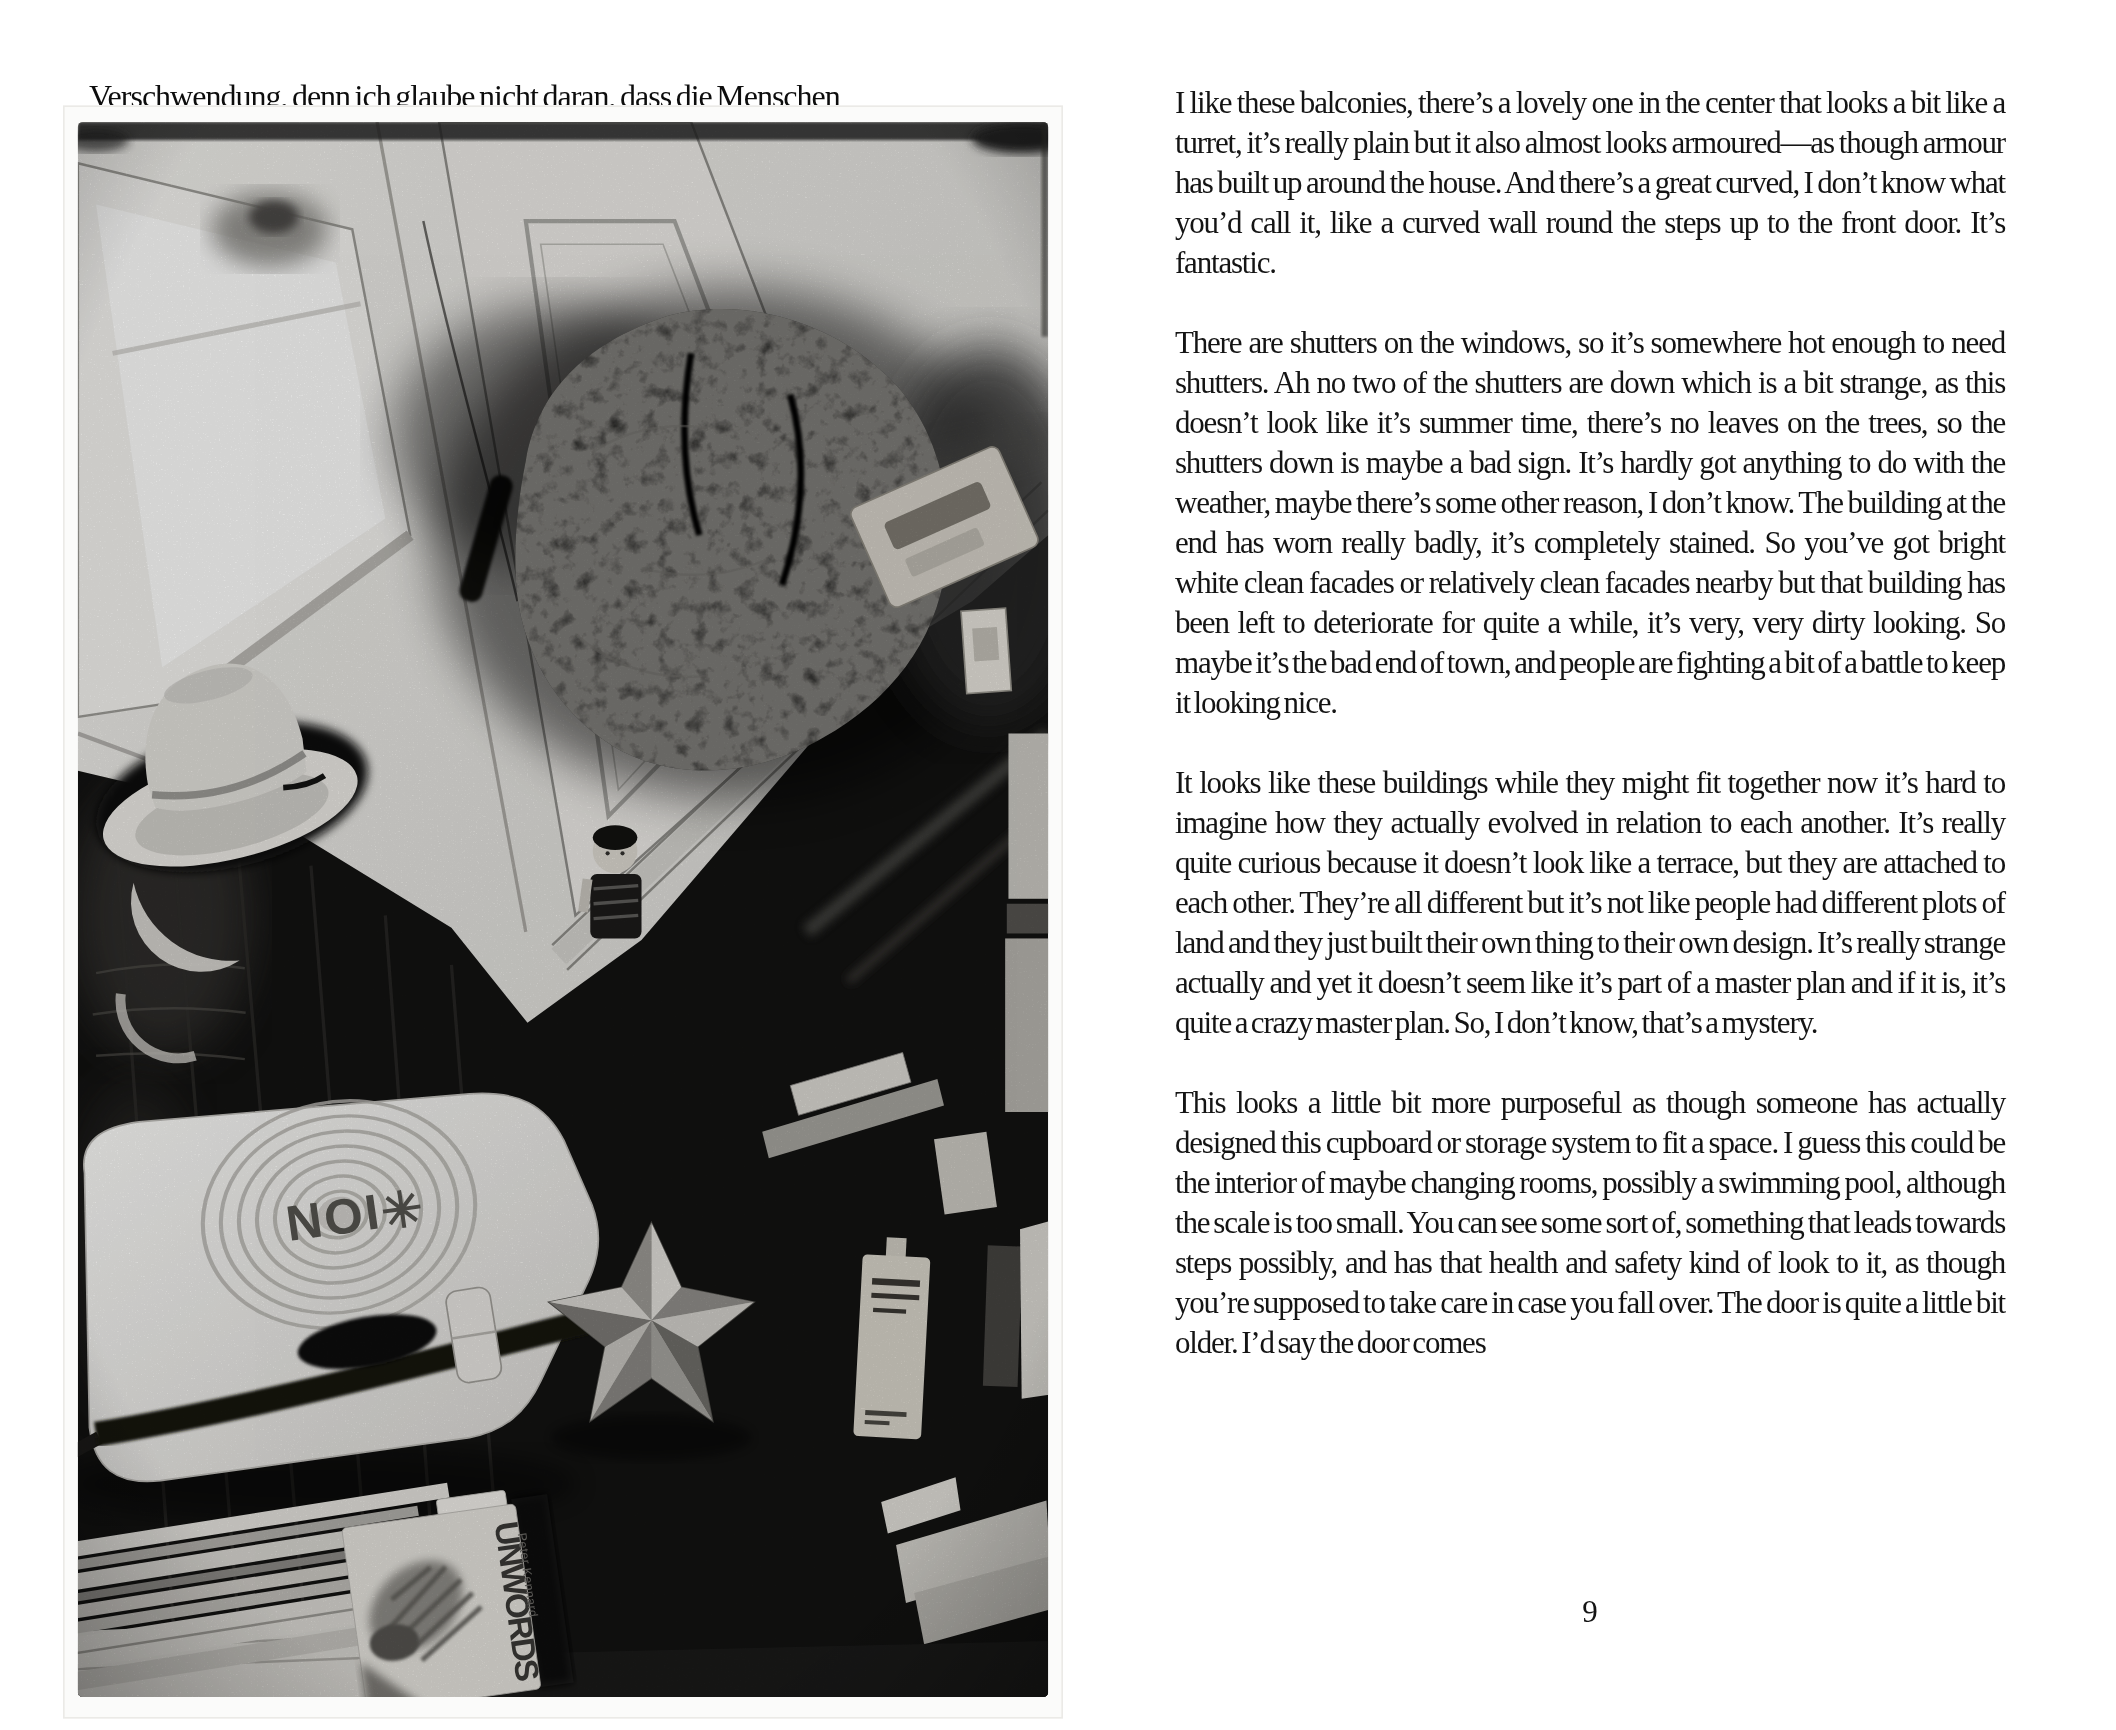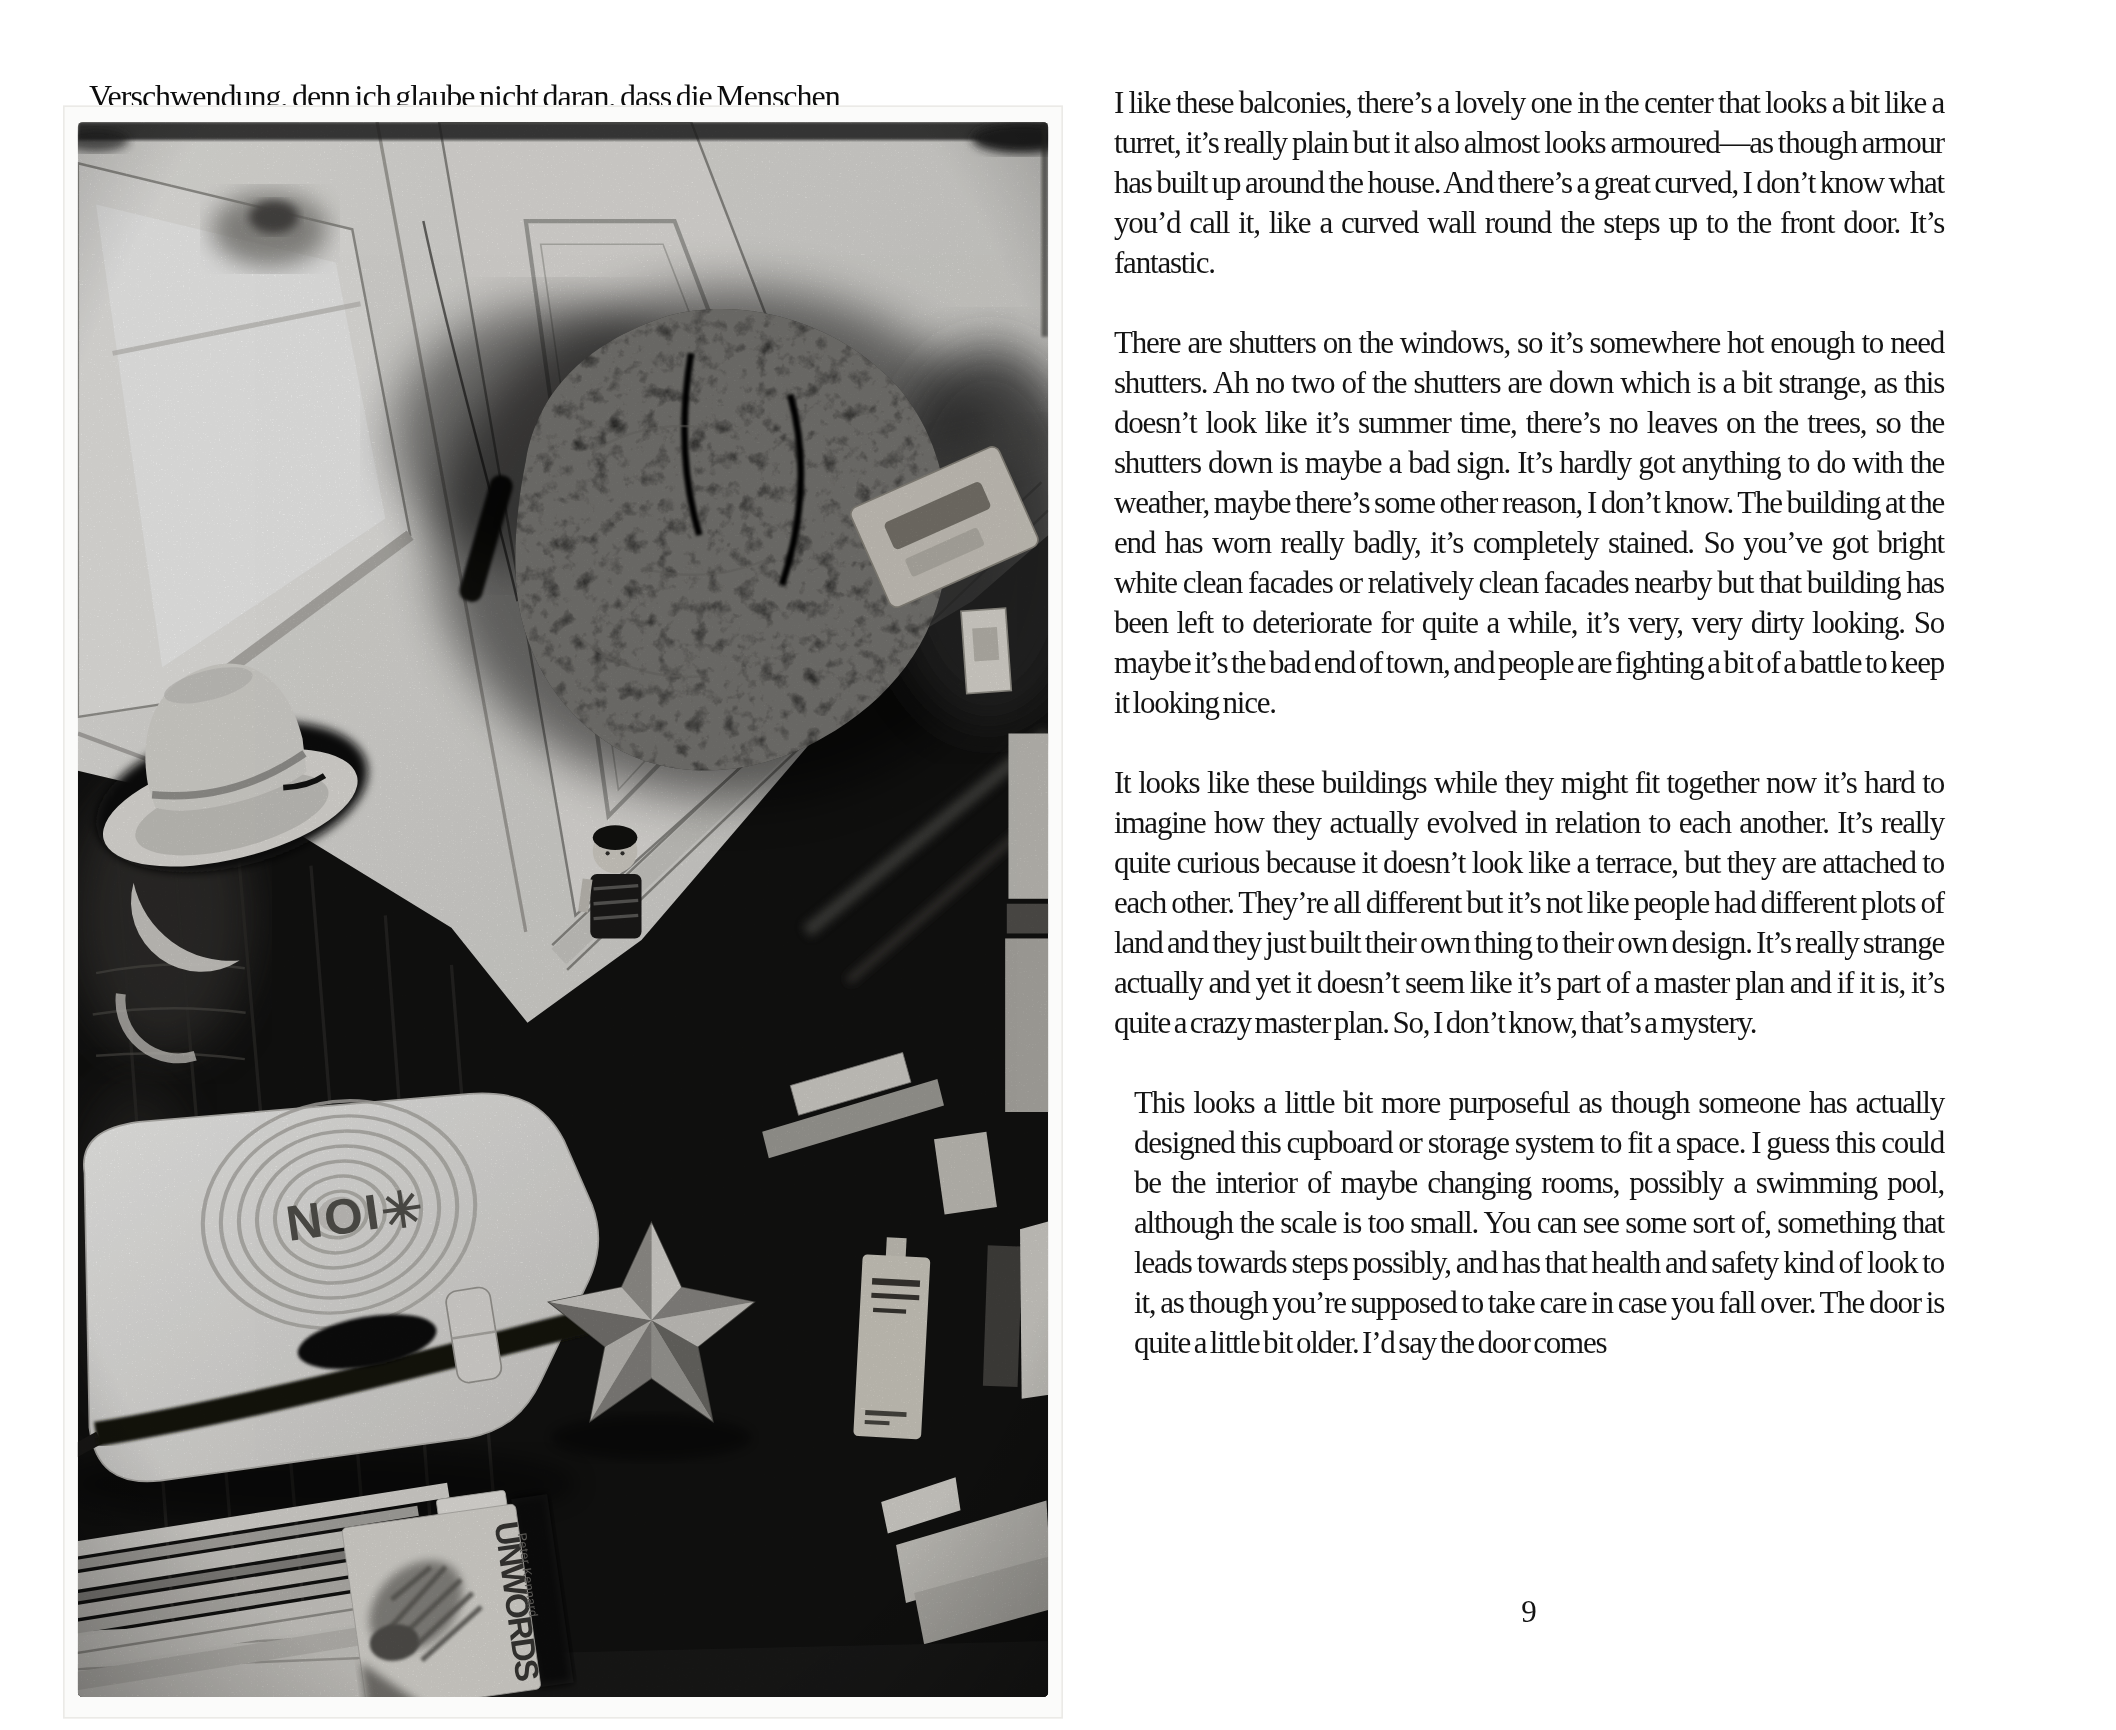--- a/index.html
+++ b/index.html
@@ -5,24 +5,24 @@
   html,body{margin:0;padding:0;background:#ffffff;}
   .spread{position:relative;width:2116px;height:1727px;background:#ffffff;overflow:hidden;
           font-family:"Liberation Serif",serif;color:#121212;}
   
   .german-line{position:absolute;left:89px;top:78px;z-index:1;white-space:nowrap;
                font-size:32px;letter-spacing:-1px;word-spacing:-2.5px;color:#0d0d0d;}
   .photo{position:absolute;left:63px;top:105px;width:1000px;height:1614px;margin:0;
          z-index:2;background:#ffffff;}
   .photo svg{display:block;width:100%;height:100%;}
   
-  .right-column{position:absolute;left:1114px;top:83px;width:830px;height:1612px;z-index:1;}
+  .right-column{position:absolute;left:1175px;top:83px;width:830px;height:1612px;z-index:1;}
   .right-column p{margin:0 0 40px 0;font-size:31px;line-height:40px;text-align:justify;
                   letter-spacing:-1.2px;word-spacing:-2.9px;color:#141414;}
-  .right-column p:last-of-type{margin-bottom:0;margin-left:20px;}
+  .right-column p:last-of-type{margin-bottom:0;}
   .page-number{position:absolute;left:0;right:0;top:1511px;text-align:center;
                font-size:31px;color:#141414;}
 </style>
 </head>
 <body>
 
 <div class="spread">
 
   <div>
     <div class="german-line">Verschwendung, denn ich glaube nicht daran, dass die Menschen</div>

